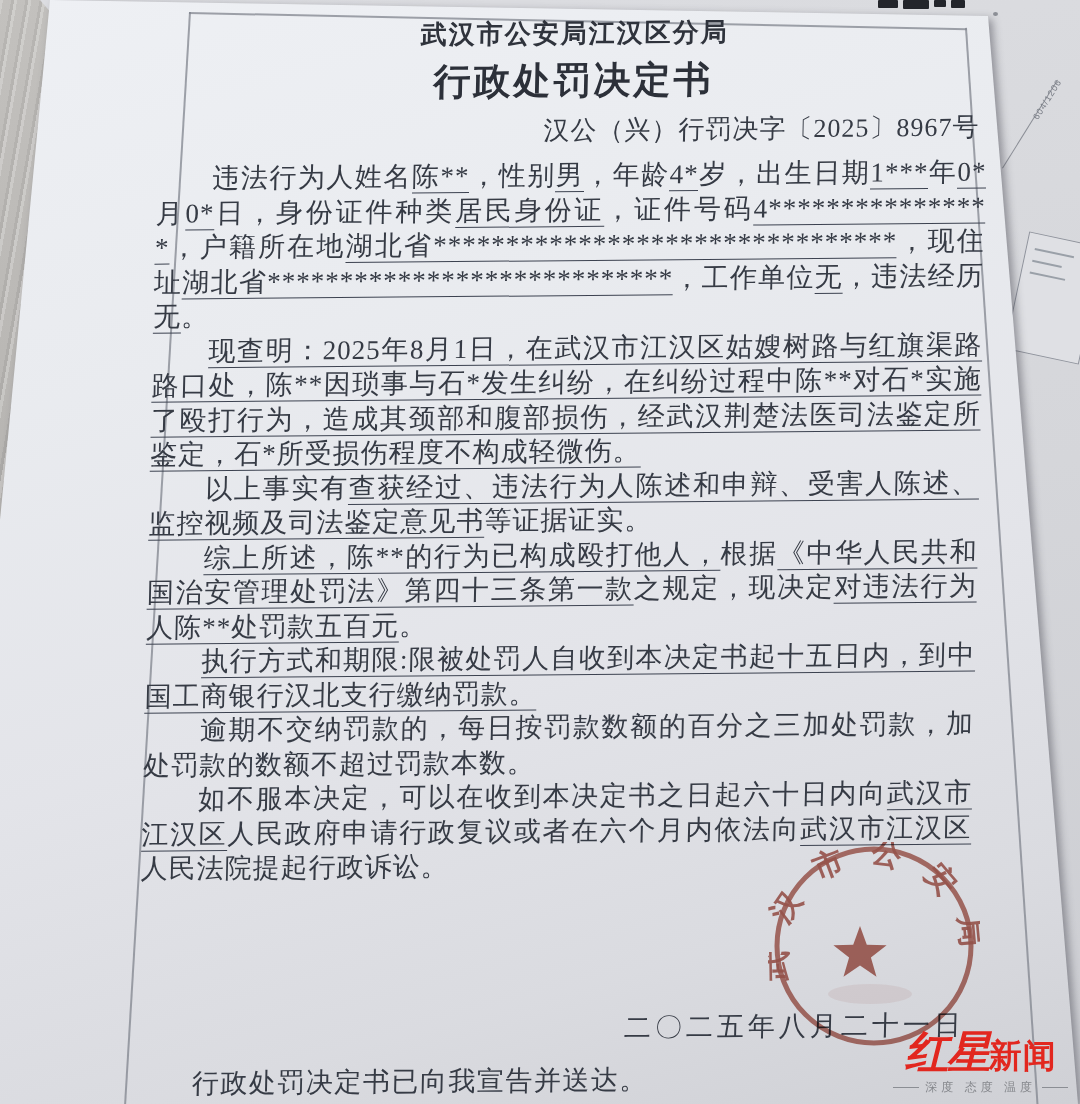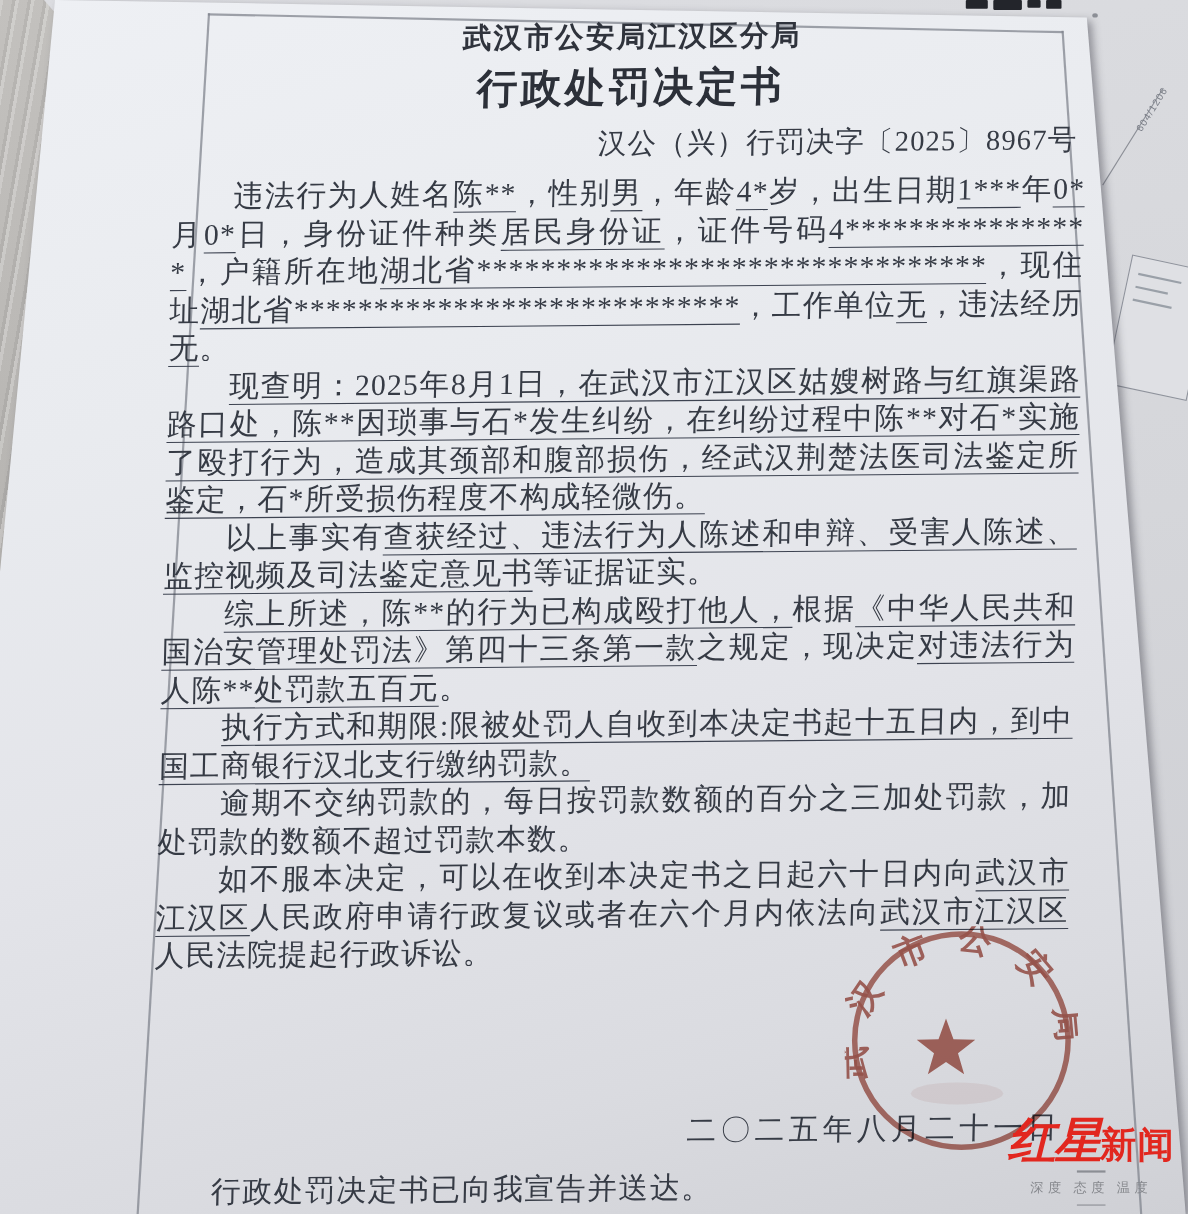--- a/index.html
+++ b/index.html
@@ -83,21 +83,21 @@
   }
   .brand{white-space:nowrap;line-height:1;}
   .brand-script{
     font-family:"Liberation Serif",serif;font-style:italic;font-weight:700;
     font-size:44px;color:#e2271f;letter-spacing:-2px;
   }
   .brand-type{
     font-family:"Liberation Serif",serif;font-weight:700;
     font-size:33px;color:#e2271f;letter-spacing:1px;
   }
-  .tagline{margin-top:4px;display:flex;align-items:center;justify-content:flex-start;gap:6px;flex-direction:column;}
+  .tagline{margin-top:4px;display:flex;align-items:center;justify-content:flex-start;gap:6px;}
   .tagline-dash{width:26px;height:1.5px;background:#8b8e94;}
   .tagline-text{font-size:12px;color:#85878c;letter-spacing:4px;white-space:nowrap;}
 </style>
 </head>
 <body>
 
 <div class="photo">
 
   <div class="paper-under">
     <div class="top-block" style="left:878px;top:0;width:20px;height:8px;"></div>

